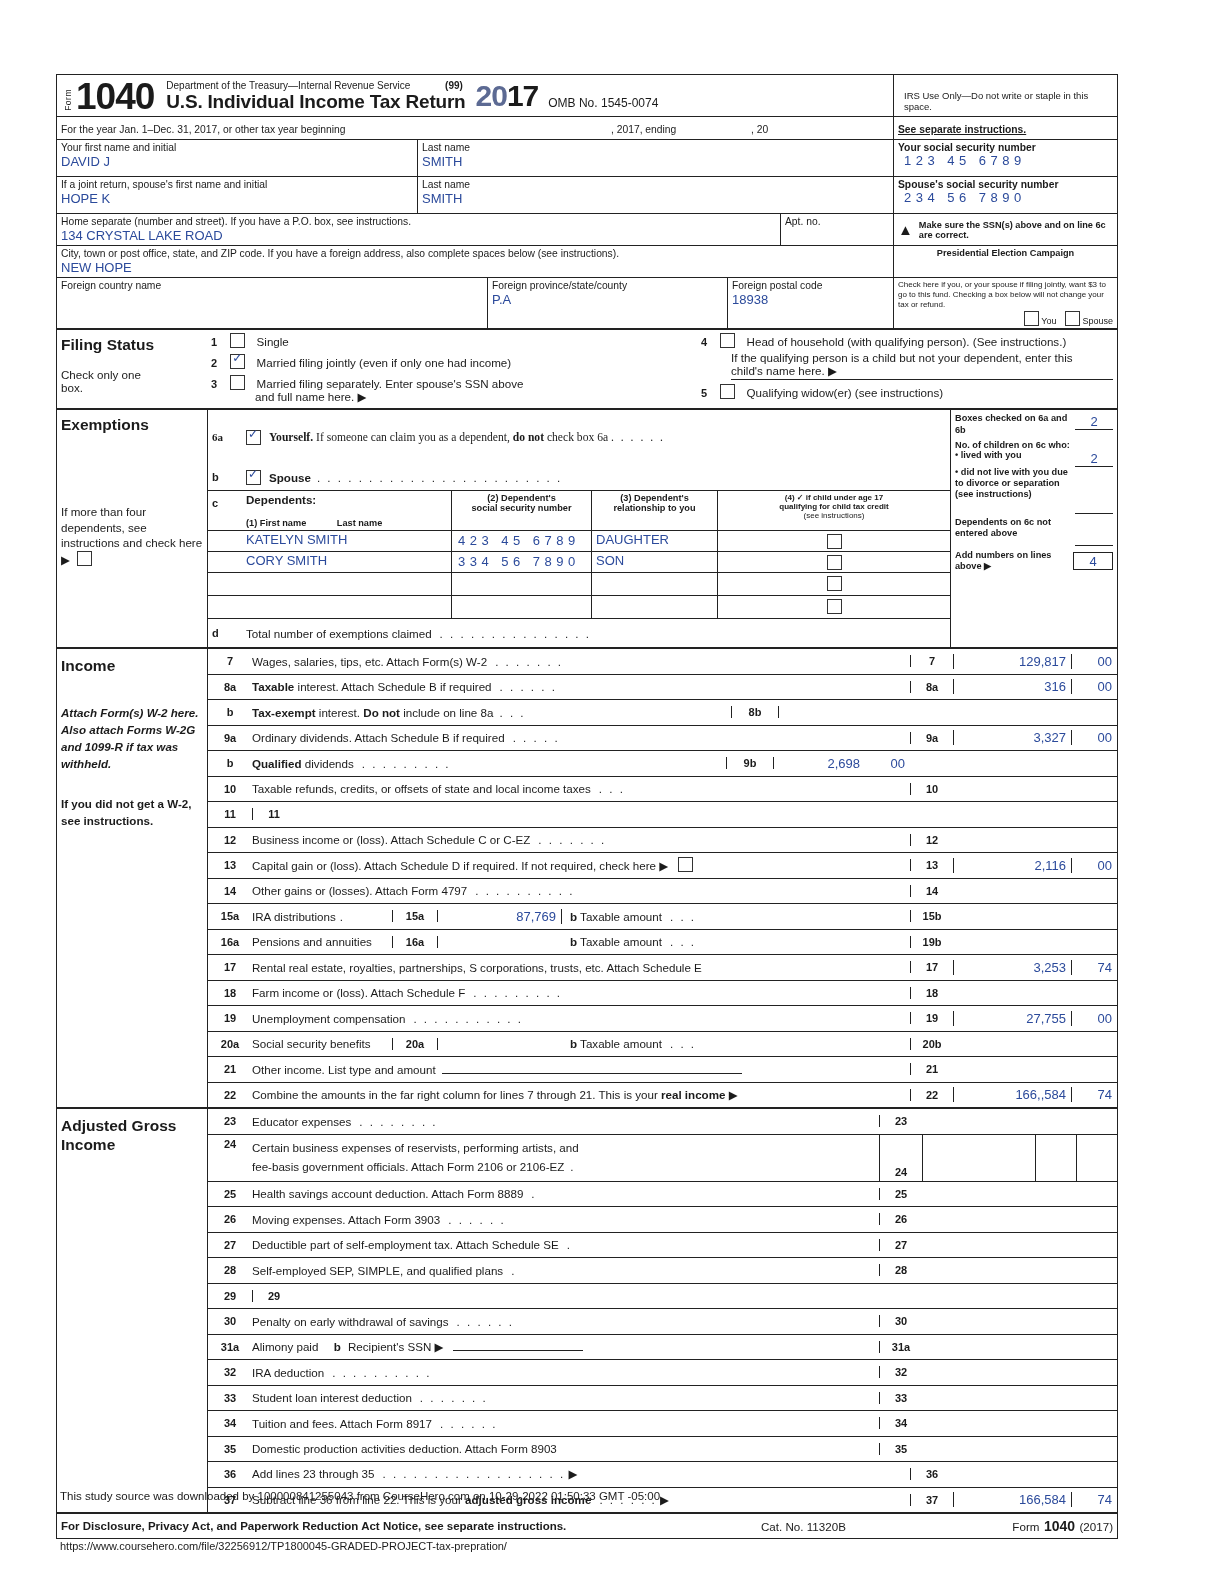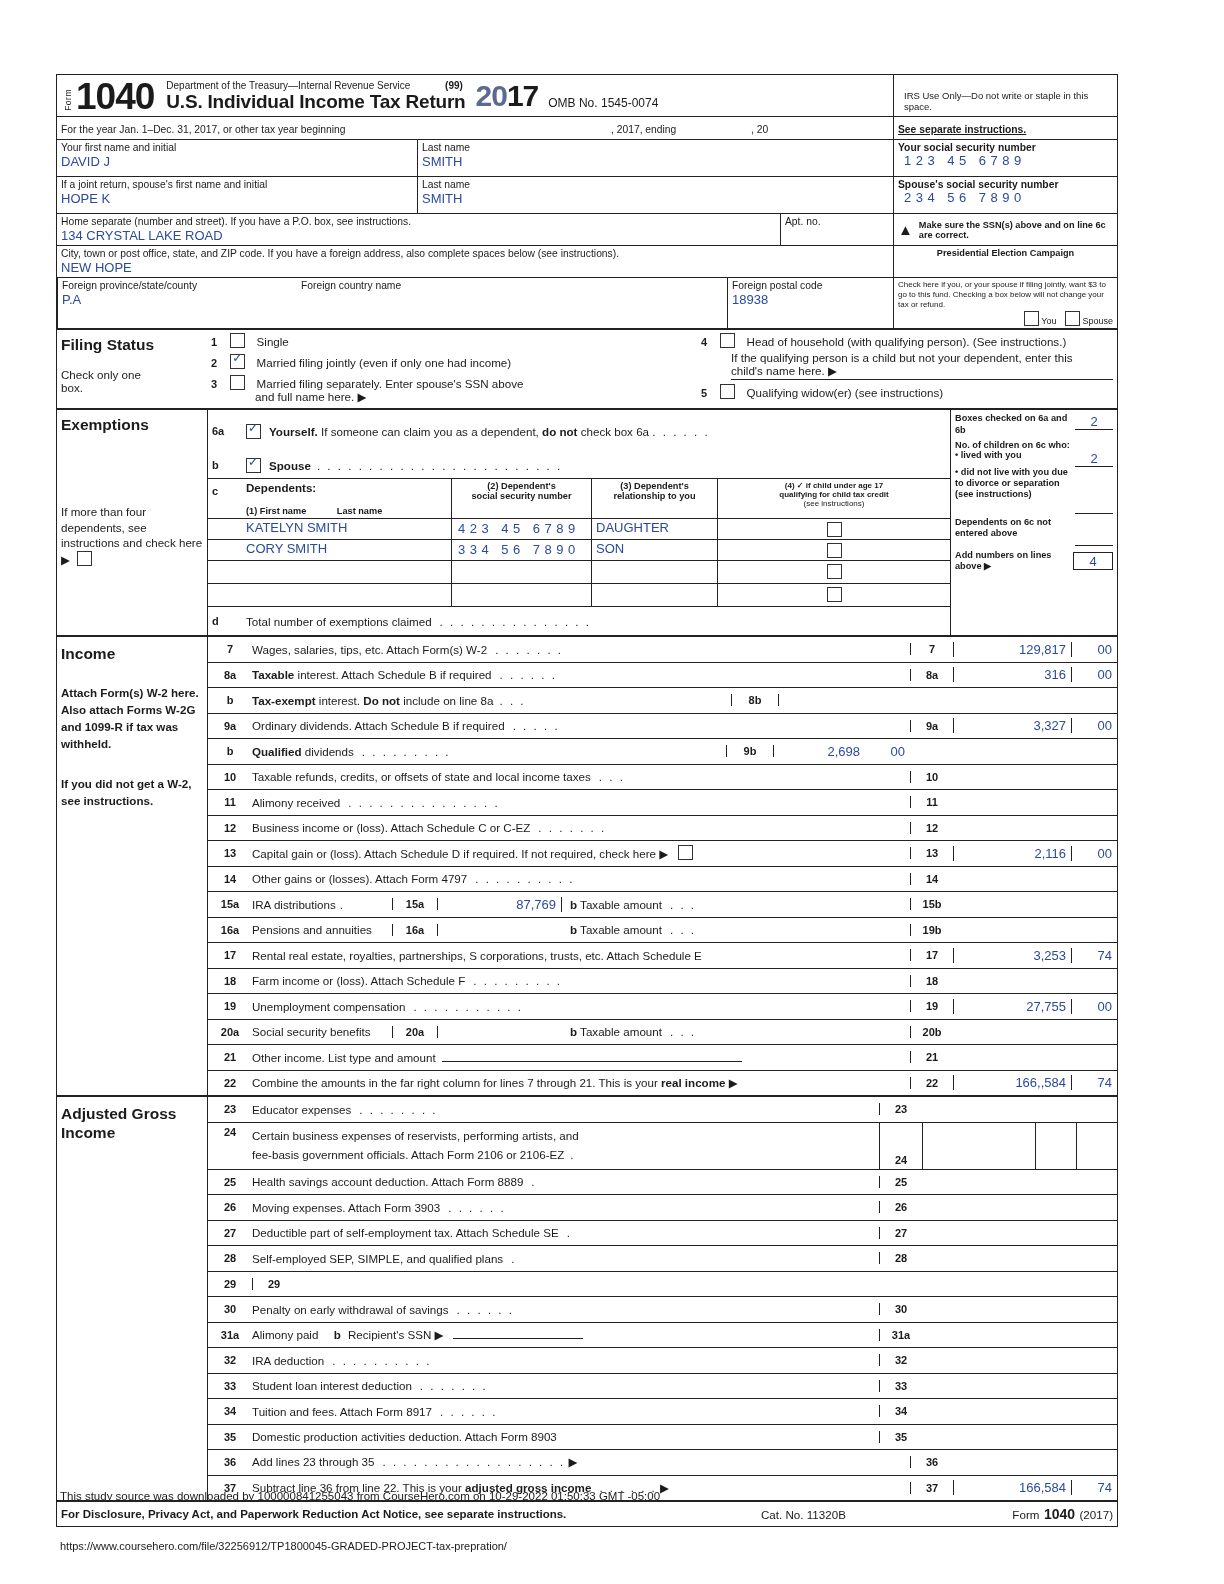--- a/index.html
+++ b/index.html
@@ -140,27 +140,27 @@
         <div class="lbl">City, town or post office, state, and ZIP code. If you have a foreign address, also complete spaces below (see instructions).</div>
         <div class="val">NEW HOPE</div>
       </div>
       <div class="cell bl" style="flex:1;">
         <div class="xs b" style="text-align:center;">Presidential Election Campaign</div>
       </div>
     </div>
 
     <div class="row bt">
       <div style="width:836px;" class="row">
+        <div class="cell" style="width:430px;">
+          <div class="lbl">Foreign country name</div>
+          <div class="val"></div>
+        </div>
         <div class="cell bl" style="width:240px;">
           <div class="lbl">Foreign province/state/county</div>
           <div class="val">P.A</div>
-        </div>
-        <div class="cell" style="width:430px;">
-          <div class="lbl">Foreign country name</div>
-          <div class="val"></div>
         </div>
         <div class="cell bl" style="flex:1;">
           <div class="lbl">Foreign postal code</div>
           <div class="val">18938</div>
         </div>
       </div>
       <div class="cell bl" style="flex:1;">
         <div class="xxs" style="line-height:1.25;">Check here if you, or your spouse if filing jointly, want $3 to go to this fund. Checking a box below will not change your tax or refund.</div>
         <div style="text-align:right;font-size:9px;margin-top:1px;">
           <span class="chkbox"></span>
@@ -218,21 +218,21 @@
     <div class="row bt" style="border-top:2px solid #222;">
       <div class="cell" style="width:150px;">
         <div class="sect" style="margin-top:4px;">Exemptions</div>
         <div class="ln" style="margin-top:70px;line-height:1.35;">
           <span>If more than four dependents, see instructions and check here ▶</span>
           <span class="chkbox" style="margin-left:4px;"></span>
         </div>
       </div>
       <div style="width:742px;" class="bl">
 
-        <div class="row" style="height:22px;align-items:center;padding:10px 4px;">
+        <div class="row" style="height:22px;align-items:center;padding:16px 4px;font-family:Liberation Serif, serif;">
           <span class="lineno" style="width:34px;">6a</span>
           <span class="chkbox chk"></span>
           <span class="ln" style="margin-left:8px;">
             <span class="b">Yourself.</span>
             <span>If someone can claim you as a dependent,</span>
             <span class="b">do not</span>
             <span>check box 6a</span>
             <span class="dots">. . . . . .</span>
           </span>
         </div>
@@ -322,21 +322,21 @@
         <div class="row" style="margin-top:4px;align-items:center;">
           <div class="xs b" style="flex:1;line-height:1.2;">Add numbers on lines above ▶</div>
           <div class="val" style="width:38px;text-align:center;border:1px solid #222;">4</div>
         </div>
       </div>
     </div>
 
     <div class="row bt" style="border-top:2px solid #222;">
       <div class="cell" style="width:150px;">
         <div class="sect" style="margin-top:6px;">Income</div>
-        <div class="ln b" style="margin-top:22px;line-height:1.45;">Attach Form(s) W-2 here. Also attach Forms W-2G and 1099-R if tax was withheld.</div>
+        <div class="ln b" style="margin-top:30px;line-height:1.45;font-style:italic;">Attach Form(s) W-2 here. Also attach Forms W-2G and 1099-R if tax was withheld.</div>
         <div class="ln b" style="margin-top:24px;line-height:1.45;">If you did not get a W-2, see instructions.</div>
       </div>
       <div style="flex:1;" class="bl">
 
         <div class="incomerow">
           <div class="numcol lineno">7</div>
           <div class="desc ln"><span>Wages, salaries, tips, etc. Attach Form(s) W-2</span><span class="dots" style="margin-left:8px;">. . . . . . .</span></div>
           <div class="lnbox">7</div>
           <div class="dollar amt">129,817</div>
           <div class="centsc cents">00</div>
@@ -384,21 +384,20 @@
         <div class="incomerow bt">
           <div class="numcol lineno">10</div>
           <div class="desc ln"><span>Taxable refunds, credits, or offsets of state and local income taxes</span><span class="dots" style="margin-left:8px;">. . .</span></div>
           <div class="lnbox">10</div>
           <div class="dollar amt"></div>
           <div class="centsc cents"></div>
         </div>
 
         <div class="incomerow bt">
           <div class="numcol lineno">11</div>
-          <div class="desc ln"><span>Alimony received</span><span class="dots" style="margin-left:8px;">. . . . . . . . . . . . . . .</span></div>
           <div class="lnbox">11</div>
           <div class="dollar amt"></div>
           <div class="centsc cents"></div>
         </div>
 
         <div class="incomerow bt">
           <div class="numcol lineno">12</div>
           <div class="desc ln"><span>Business income or (loss). Attach Schedule C or C-EZ</span><span class="dots" style="margin-left:8px;">. . . . . . .</span></div>
           <div class="lnbox">12</div>
           <div class="dollar amt"></div>

